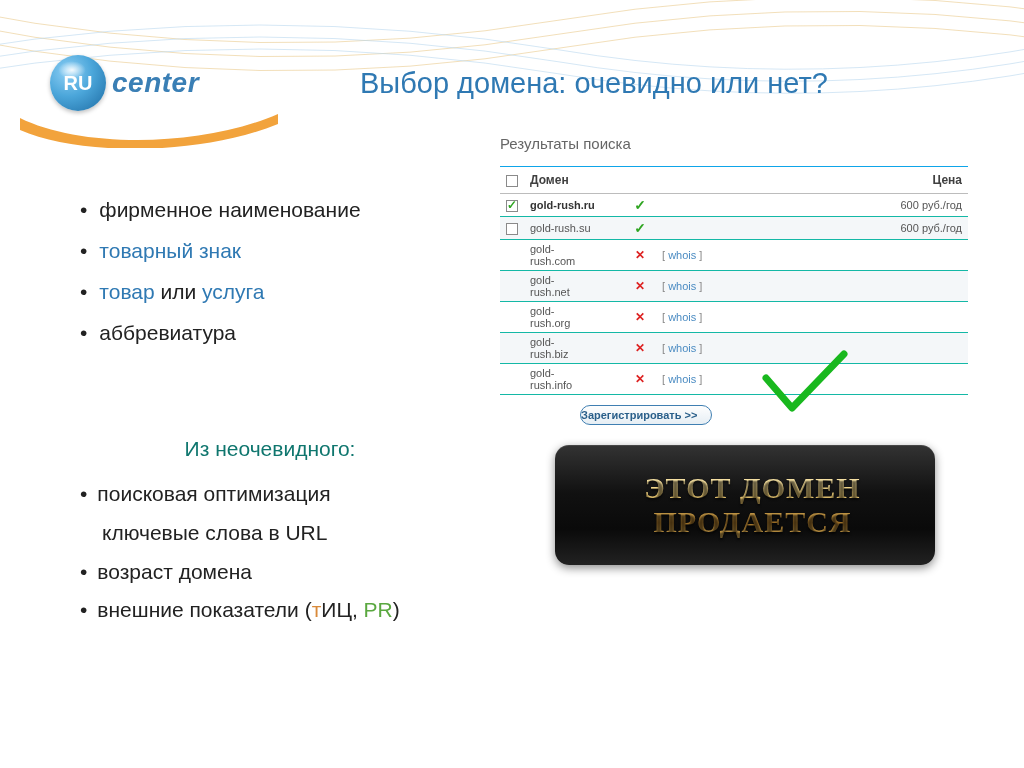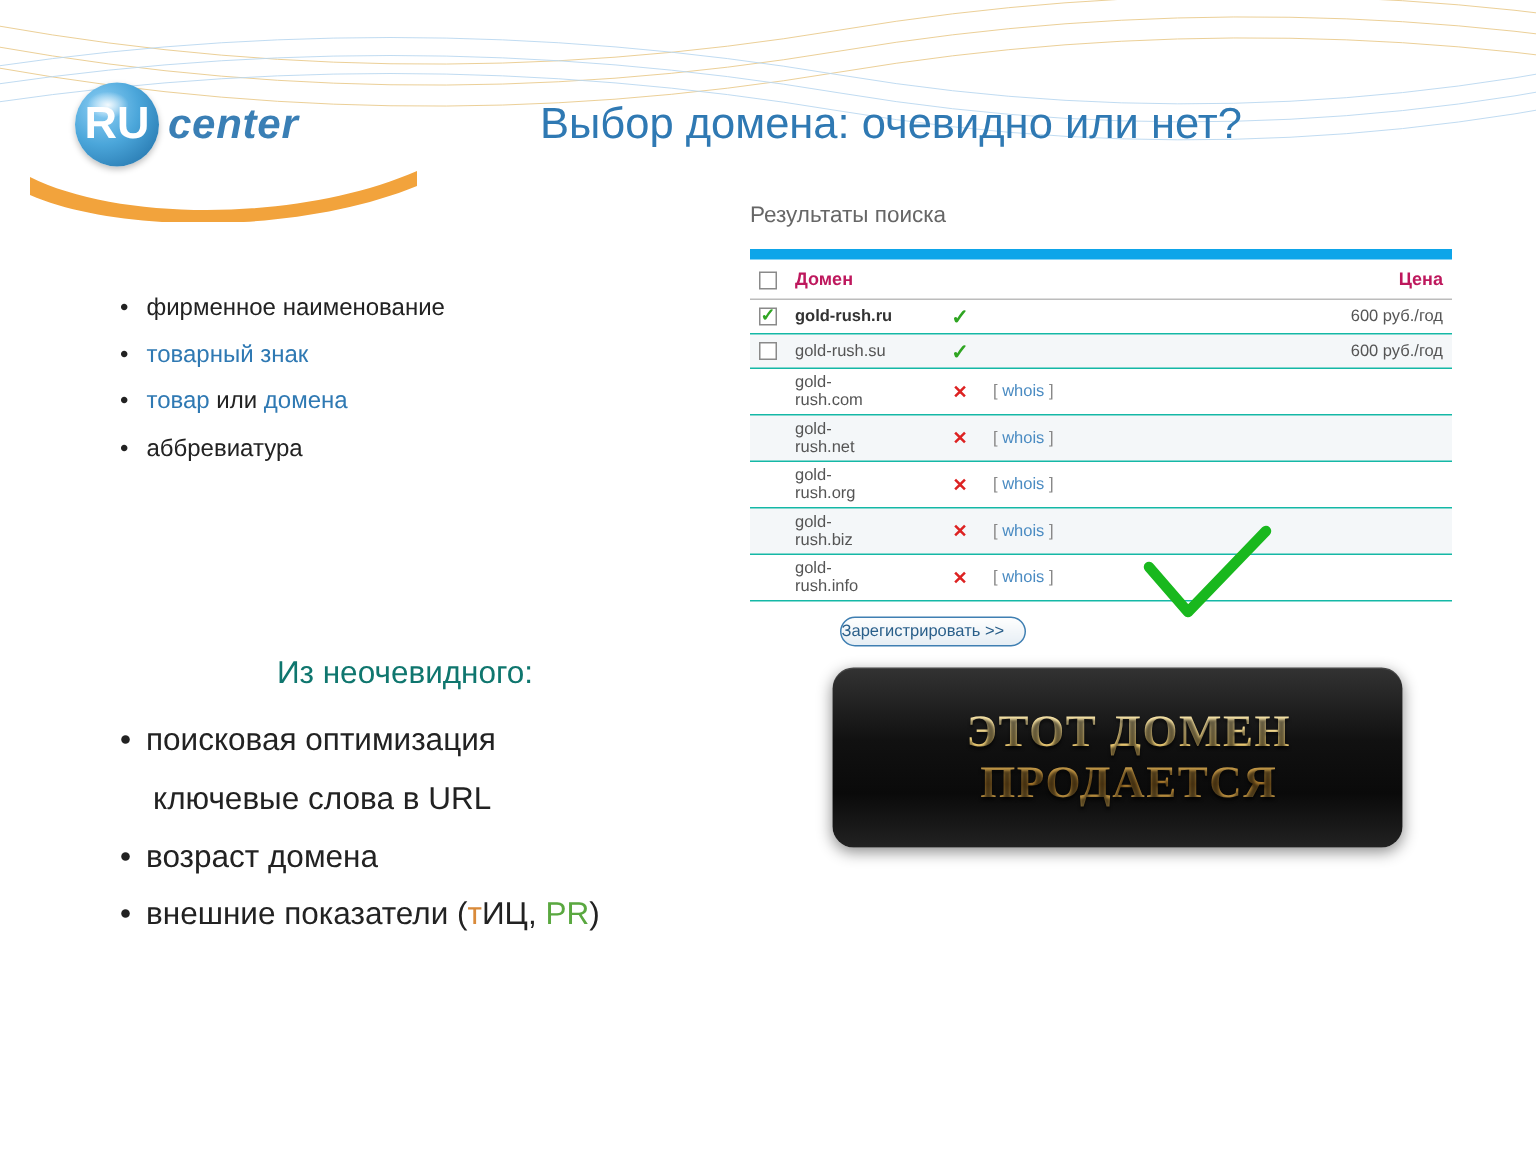--- a/index.html
+++ b/index.html
@@ -20,21 +20,21 @@
   .logo {
     position: absolute;
     top: 55px; left: 50px;
     display: flex; align-items: center; gap: 6px;
   }
   .logo-badge {
     width: 56px; height: 56px;
     border-radius: 50%;
     background: radial-gradient(circle at 32% 30%, #8fd0f5 0%, #4ba6da 45%, #1c6aa2 100%);
     display: flex; align-items: center; justify-content: center;
-    color: #fff; font-weight: 800; font-size: 30px;
+    color: #fff; font-weight: 800; font-size: 20px;
     box-shadow: 0 2px 4px rgba(0,0,0,.25);
     position: relative;
   }
   .logo-badge::after{
     content:""; position:absolute; top:6px; left:8px; width:28px; height:18px;
     background: radial-gradient(ellipse at center, rgba(255,255,255,.9), rgba(255,255,255,0) 70%);
     border-radius: 50%; pointer-events:none;
   }
   .logo-text {
     font-style: italic; font-weight: 700; font-size: 28px;
@@ -45,21 +45,21 @@
   }
   .title {
     position: absolute;
     top: 67px; left: 360px;
     font-size: 29px; color: #2f79b3; font-weight: 400;
   }
   .left-list {
     position: absolute;
     top: 190px; left: 80px;
     width: 330px;
-    font-size: 16px; line-height: 1.95;
+    font-size: 21px; line-height: 1.95;
     color: #222;
   }
   .left-list .bullet { display:flex; gap:10px; }
   .left-list .dot::before { content:"•"; color:#222; margin-right:2px; }
   .accent { color: #2f79b3; }
   .bottom-block {
     position: absolute;
     top: 430px; left: 80px;
     width: 380px;
     font-size: 21px; color: #222; line-height: 1.85;
@@ -76,24 +76,24 @@
     top: 135px; left: 500px;
     width: 468px;
     font-size: 12px;
     color: #555;
   }
   .panel-title {
     font-size: 15px; color: #666; margin-bottom: 14px;
   }
   .result-table { width: 100%; border-collapse: collapse; }
   .result-head td {
-    border-top: 7px solid #0ea5e9;
+    border-top: 1px solid #0ea5e9;
     border-bottom: 1px solid #bcbcbc;
     padding: 6px 6px;
-    font-size: 12px; font-weight: 700; color: #be185d;
+    font-size: 12px; font-weight: 700; color: #404040;
   }
   .result-row td {
     padding: 3px 6px;
     border-bottom: 1px solid #14b8a6;
     vertical-align: middle;
     font-size: 11px;
   }
   .result-row.alt { background: #f4f7f9; }
   .col-check { width: 24px; text-align:center; }
   .col-domain { width: 100px; color:#555; }
@@ -108,26 +108,26 @@
     vertical-align: middle; position:relative;
   }
   .chk.checked::after{
     content:"✓"; position:absolute; top:-3px; left:0;
     font-size:12px; font-weight:700; color:#2fa522;
   }
   .whois-link { color:#4a8bc2; }
   .bracket { color:#888; }
   .register-btn {
     display:inline-block;
-    margin: 10px 0 0 60px;
+    margin: 10px 0 0 80px;
     padding: 3px 14px 3px 0;
     border: 1px solid #3f7fb2;
     border-radius: 10px;
     background: linear-gradient(#fefefe, #e6eef4);
-    font-size: 11px; color:#2a5f8a; font-weight:400;
+    font-size: 11px; color:#2a5f8a; font-weight:700;
     white-space: nowrap;
   }
   .big-arrow {
     position:absolute; top:350px; left:760px;
     pointer-events:none;
   }
   .banner {
     position: absolute;
     top: 445px; left: 555px;
     width: 380px; height: 120px;
@@ -180,21 +180,21 @@
     <div class="bullet">
       <span class="dot"></span>
       <span>фирменное наименование</span>
     </div>
     <div class="bullet">
       <span class="dot"></span>
       <span class="accent">товарный знак</span>
     </div>
     <div class="bullet">
       <span class="dot"></span>
-      <span><span class="accent">товар</span><span> или </span><span class="accent">домена</span></span>
+      <span><span class="accent">товар</span><span> или </span><span class="accent">услуга</span></span>
     </div>
     <div class="bullet">
       <span class="dot"></span>
       <span>аббревиатура</span>
     </div>
   </div>
 
 <div class="bottom-block">
   <div class="heading">Из неочевидного:</div>
   <div id="bottom-items">

